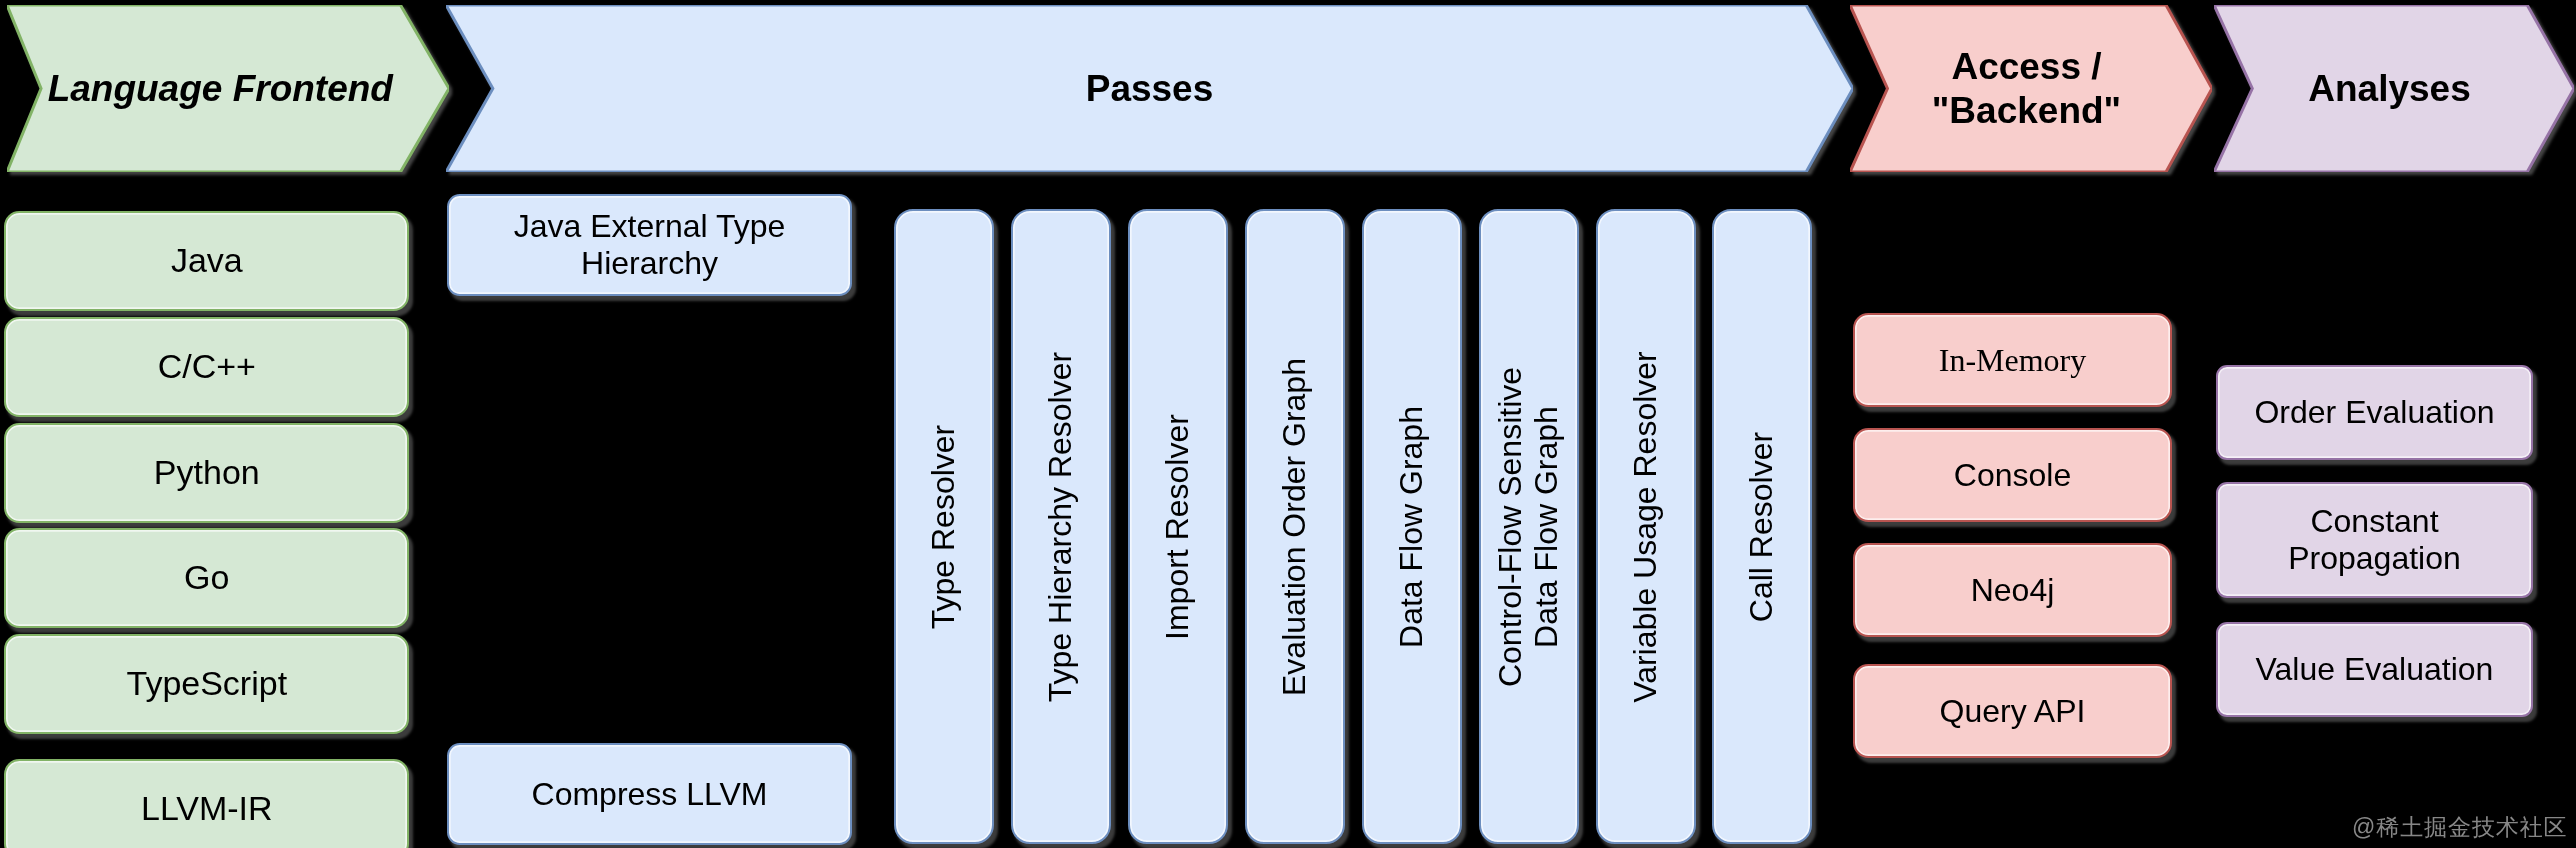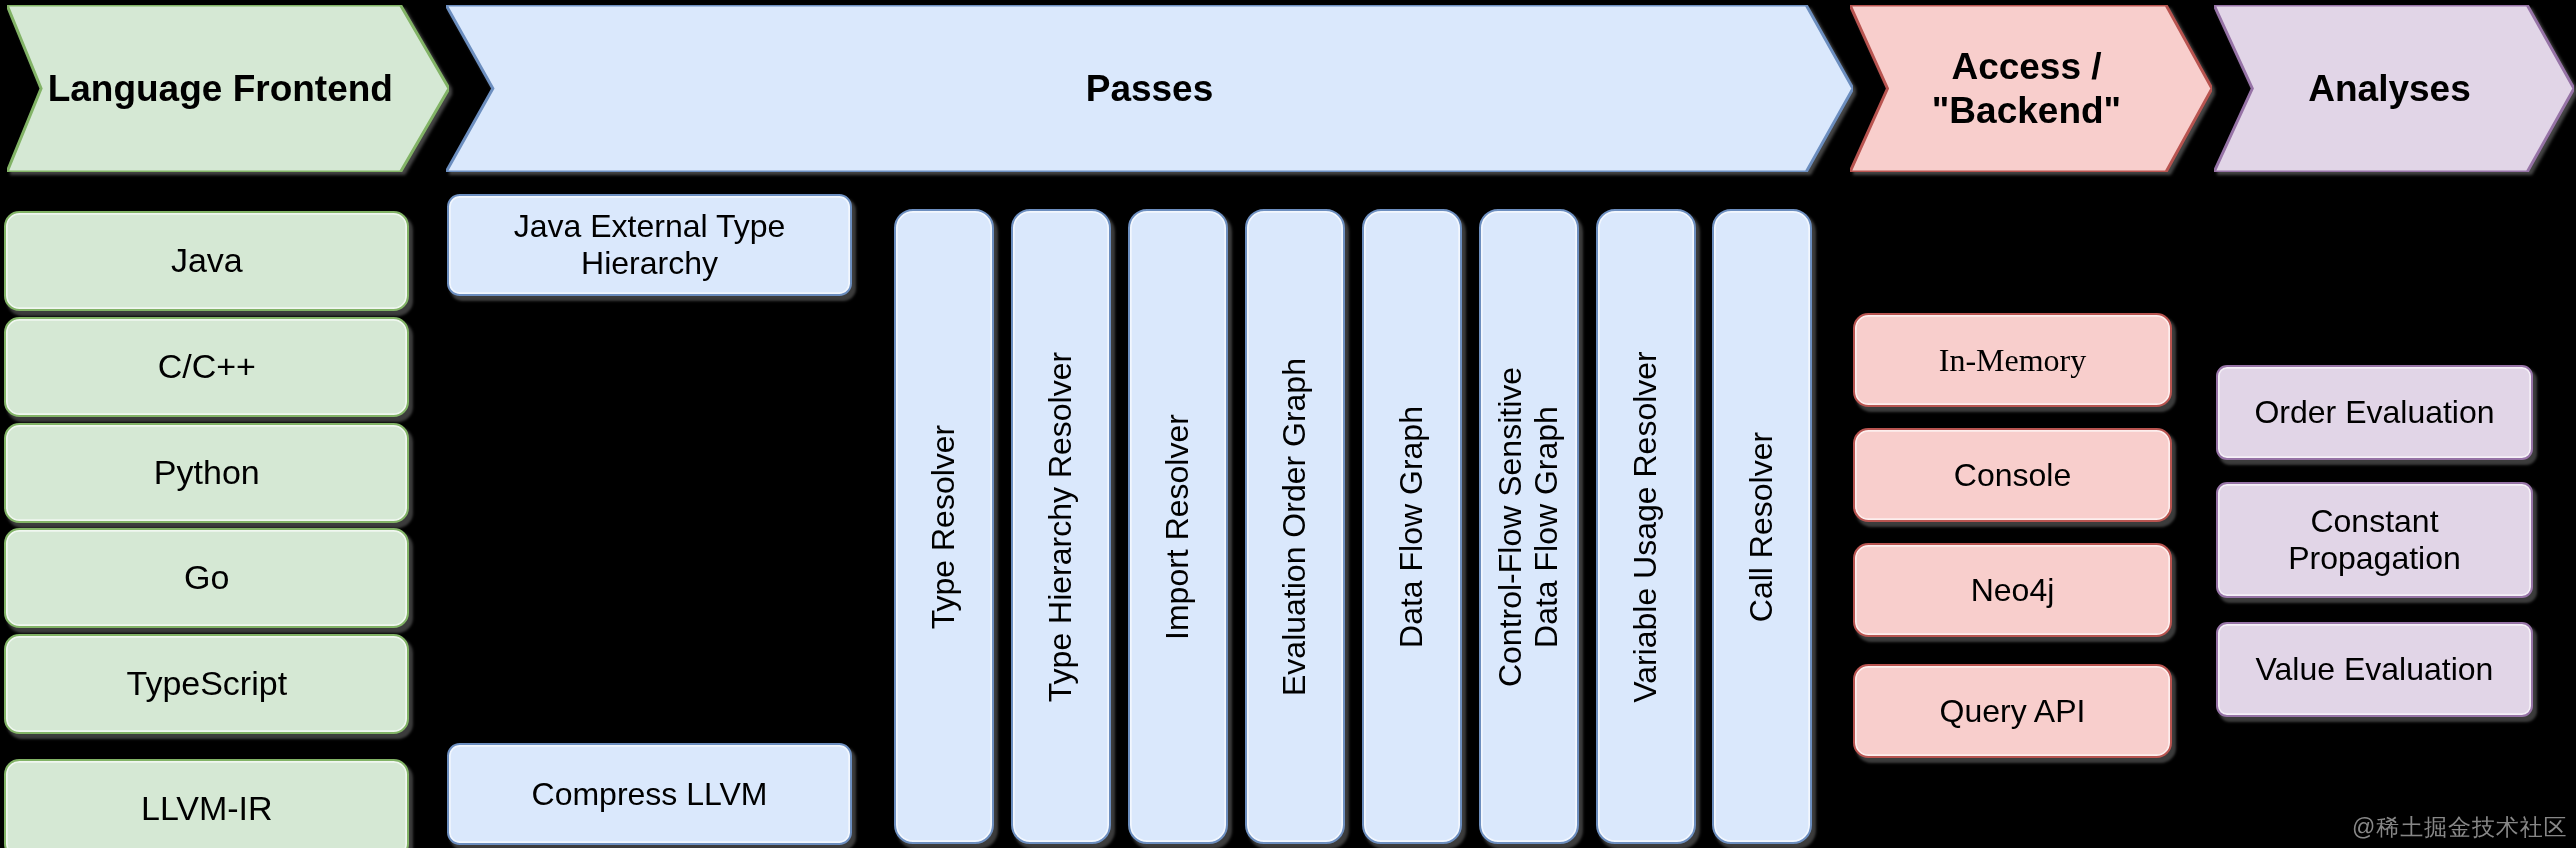--- a/index.html
+++ b/index.html
@@ -82,21 +82,21 @@
 </style>
 </head>
 <body>
 
 <div class="canvas">
 
   <div class="chev chev-frontend" style="left:6.8px; width:442px;">
     <svg viewBox="0 0 519 196" preserveAspectRatio="none">
       <polygon points="0,0 462,0 519,98 462,196 0,196 40,98"></polygon>
     </svg>
-    <div class="chev-label" style="padding-left:34px; padding-right:49px;">Language Frontend</div>
+    <div class="chev-label" style="padding-left:34px; padding-right:49px;font-style:italic;">Language Frontend</div>
   </div>
 
   <div class="chev chev-passes" style="left:446px; width:1407px;">
     <svg viewBox="0 0 1652 196" preserveAspectRatio="none">
       <polygon points="0,0 1597,0 1652,98 1597,196 0,196 55,98"></polygon>
     </svg>
     <div class="chev-label" style="padding-left:47px; padding-right:47px;">Passes</div>
   </div>
 
   <div class="chev chev-backend" style="left:1850px; width:362px;">

